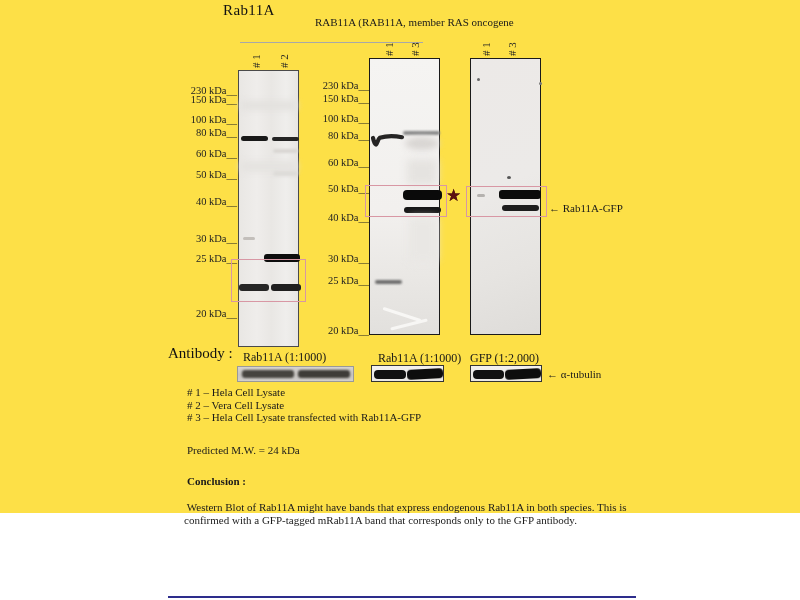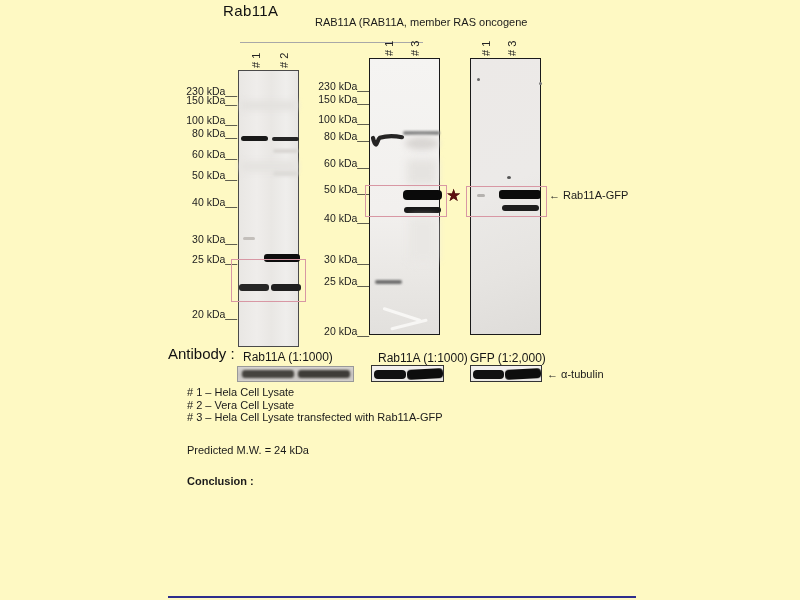--- a/index.html
+++ b/index.html
@@ -1,18 +1,18 @@
 <!DOCTYPE html>
 <html><head>
 <meta charset="utf-8">
 <style>
   * { margin:0; padding:0; box-sizing:border-box; }
   html,body { width:800px; height:600px; background:#ffffff; overflow:hidden;
     font-family:"Liberation Sans", sans-serif; color:#1a1a1a; }
-  #figure { position:relative; width:800px; height:600px; background:#fef9c3; }
+  #figure { position:relative; width:800px; height:513px; background:#fde047;font-family:Liberation Serif, serif; }
 
   .abs { position:absolute; }
   .t11 { font-size:11px; line-height:12.5px; }
   .mw  { position:absolute; width:58px; text-align:right; font-size:10.5px; color:#222; letter-spacing:0; white-space:nowrap; }
   .mw1 { left:179px; }
   .mw2 { left:311px; }
 
   .lane { position:absolute; width:26px; height:12px; font-size:11px; color:#222;
           transform:rotate(-90deg); transform-origin:center; text-align:left; white-space:nowrap; }
 
@@ -42,21 +42,21 @@
 
   #antibody-prefix { left:168px; top:345px; font-size:15px; color:#111; }
   .ab-label { position:absolute; font-size:12px; color:#161616; white-space:nowrap; }
 
   #legend { left:187px; top:386px; }
   #predicted { left:187px; top:444px; }
   #conclusion-heading { left:187px; top:475px; font-weight:bold; }
   #conclusion-body { left:184px; top:501px; width:447px; white-space:pre-wrap; }
 
   #star { left:446px; top:185px; font-size:17px; color:#5e1111; text-shadow:0 0 .6px #2a0404; }
-  #gfp-arrow { left:549px; top:189px; white-space:nowrap; }
+  #gfp-arrow { left:549px; top:202px; white-space:nowrap; }
   #tubulin-arrow { left:547px; top:368px; white-space:nowrap; }
 
   #footer-credit { left:100px; top:581px; width:600px; text-align:center; color:#3d3d3d; }
   #footer-rule { left:168px; top:596px; width:468px; height:2px; background:#2d2d8c; }
 </style>
 </head>
 <body>
 
 <div id="figure">
 
@@ -157,16 +157,17 @@
   <div id="tubulin-arrow" class="abs t11">← α-tubulin</div>
 
   <div id="legend" class="abs t11">
     <div># 1 – Hela Cell Lysate</div>
     <div># 2 – Vera Cell Lysate</div>
     <div># 3 – Hela Cell Lysate transfected with Rab11A-GFP</div>
   </div>
   <div id="predicted" class="abs t11">Predicted M.W. = 24 kDa</div>
 
   <div id="conclusion-heading" class="abs t11">Conclusion :</div>
+  <div id="conclusion-body" class="abs t11" style="line-height:13px;"> Western Blot of Rab11A might have bands that express endogenous Rab11A in both species. This is confirmed with a GFP-tagged mRab11A band that corresponds only to the GFP antibody.</div>
 
   <div id="footer-rule" class="abs"></div>
 
 </div>
 
 </body></html>

